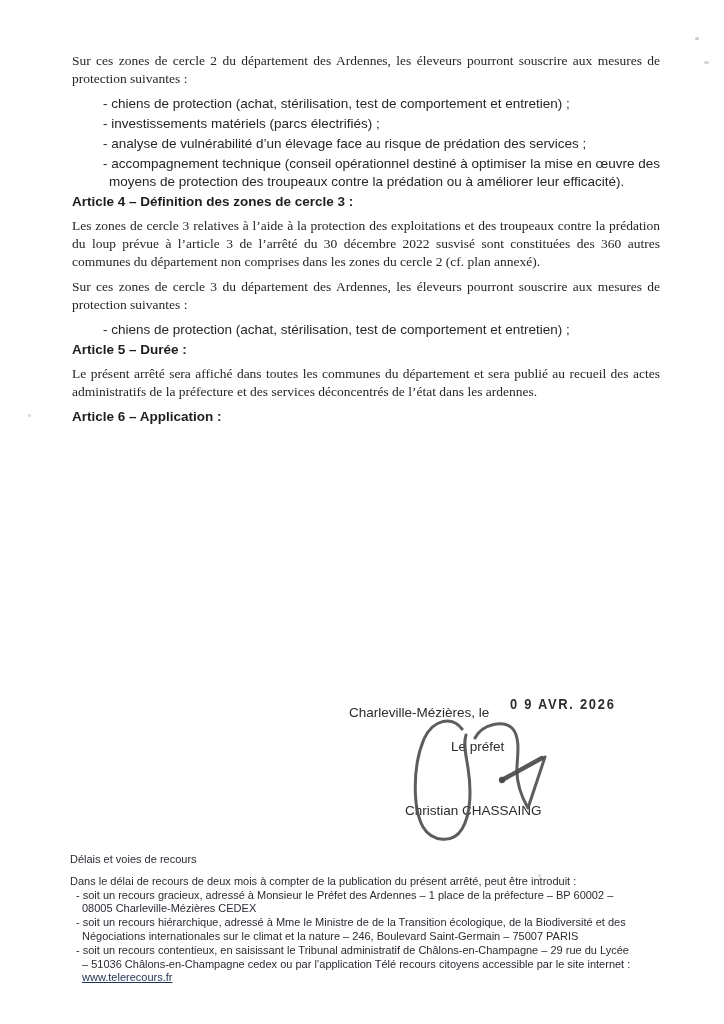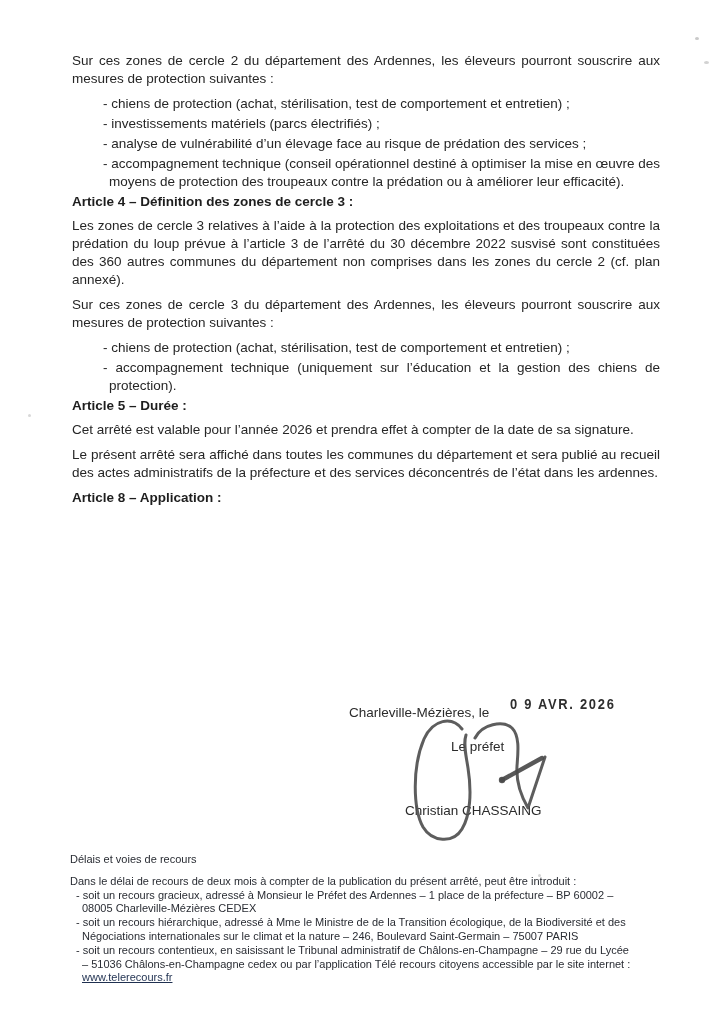--- a/index.html
+++ b/index.html
@@ -23,20 +23,21 @@
     left:72px;
     width:588px;
     font-size:13.5px;
     line-height:18px;
     color:#262626;
   }
   .doc p{
     margin:0 0 7px 0;
     text-align:justify;
     hyphens:none;
+    font-family:Liberation Serif, serif;
   }
   .doc h2{
     font-size:13.5px;
     font-weight:700;
     margin:0 0 6px 0;
     color:#1e1e1e;
   }
   ul.measures{
     list-style:none;
     margin:0 0 0 0;
@@ -118,29 +119,27 @@
       <li>- analyse de vulnérabilité d’un élevage face au risque de prédation des services ;</li>
       <li>- accompagnement technique (conseil opérationnel destiné à optimiser la mise en œuvre des moyens de protection des troupeaux contre la prédation ou à améliorer leur efficacité).</li>
     </ul>
 
     <h2>Article 4 – Définition des zones de cercle 3 :</h2>
     <p>Les zones de cercle 3 relatives à l’aide à la protection des exploitations et des troupeaux contre la prédation du loup prévue à l’article 3 de l’arrêté du 30 décembre 2022 susvisé sont constituées des 360 autres communes du département non comprises dans les zones du cercle 2 (cf. plan annexé).</p>
     <p>Sur ces zones de cercle 3 du département des Ardennes, les éleveurs pourront souscrire aux mesures de protection suivantes :</p>
 
     <ul class="measures">
       <li>- chiens de protection (achat, stérilisation, test de comportement et entretien) ;</li>
-      <li>- accompagnement technique (uniquement sur l’éducation et la gestion des chiens de protection).</li>
     </ul>
 
     <h2>Article 5 – Durée :</h2>
-    <p>Cet arrêté est valable pour l’année 2026 et prendra effet à compter de la date de sa signature.</p>
 
     <p>Le présent arrêté sera affiché dans toutes les communes du département et sera publié au recueil des actes administratifs de la préfecture et des services déconcentrés de l’état dans les ardennes.</p>
 
-    <h2>Article 8 – Application :</h2>
+    <h2>Article 6 – Application :</h2>
   </div>
 
   <div class="sig-area">
     <span class="sig-place">Charleville-Mézières, le</span>
     <span class="sig-stamp">0 9 AVR. 2026</span>
     <span class="sig-role">Le préfet</span>
     <span class="sig-name">Christian CHASSAING</span>
 
     <svg class="sig-svg" width="160" height="138" viewBox="0 0 160 138" fill="none">
 

